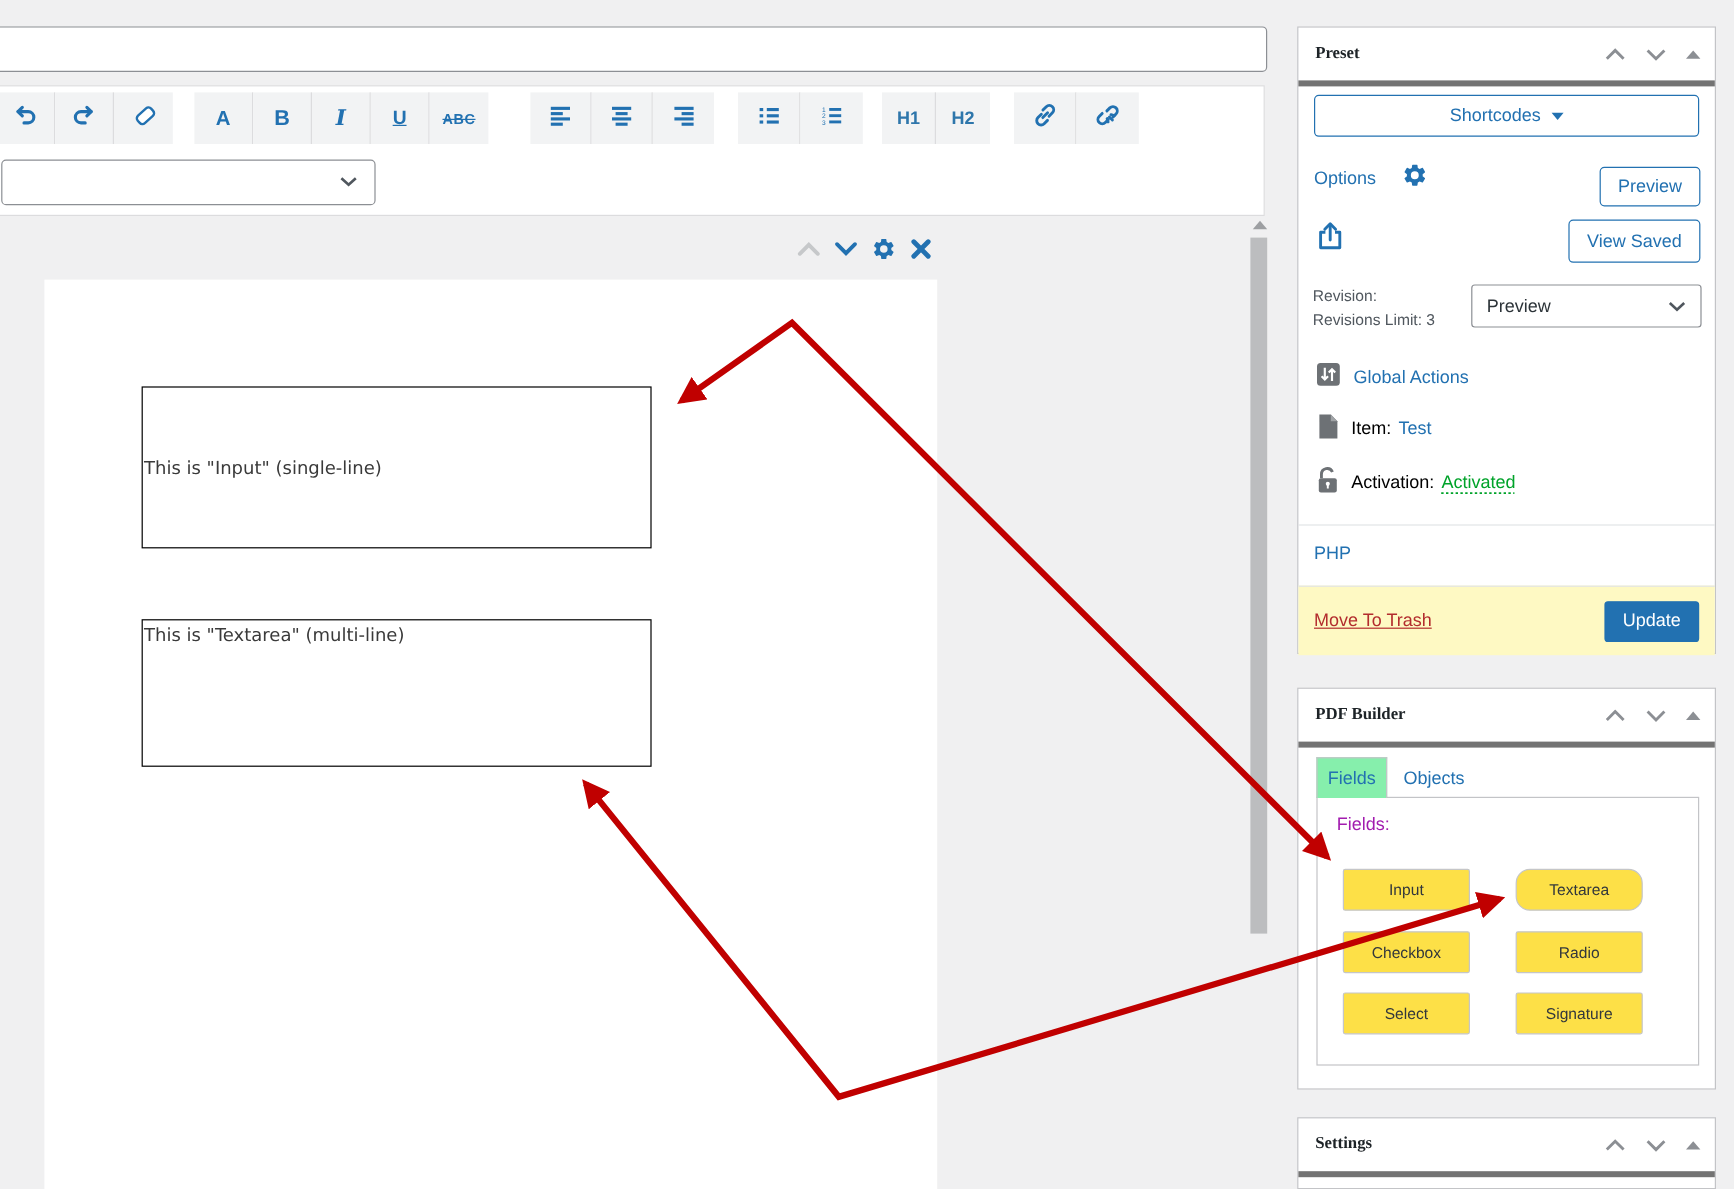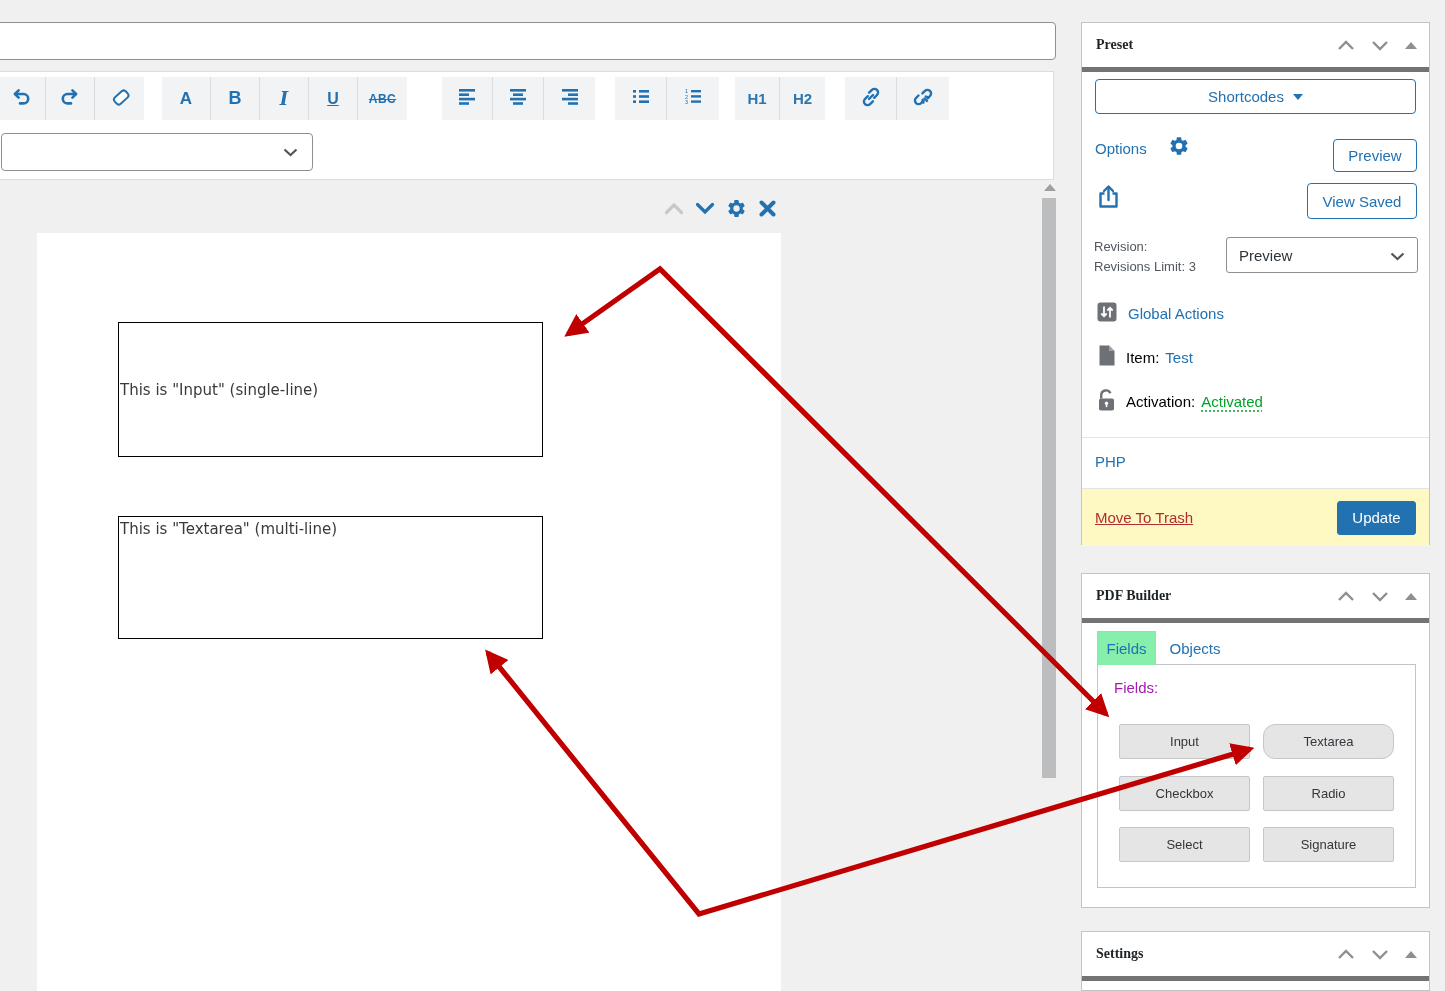--- a/index.html
+++ b/index.html
@@ -83,21 +83,21 @@
   .trash-link { color:#b32d2e; font-size:15px; text-decoration:underline; cursor:pointer; }
   .update-btn { width:79px; height:34px; }
   .activated-link { color:#00a32a; font-size:15px; text-decoration:underline dotted; text-underline-offset:4px; cursor:pointer; }
 
   
   .tab { position:absolute; top:57px; height:34px; display:flex; align-items:center; justify-content:center;
     font-size:15px; color:#2271b1; cursor:pointer; }
   .tab.active { background:#86efac; border:1px solid #c3c4c7; border-bottom:none; z-index:2; }
   .fields-box { position:absolute; left:15px; top:90px; width:319px; height:224px; border:1px solid #c3c4c7; }
   .fields-label { position:absolute; left:16px; top:14px; font-size:15px; color:#a21caf; }
-  .fld-btn { position:absolute; width:131px; height:35px; background:#e5e5e5; border:1px solid #c5c6c8;
+  .fld-btn { position:absolute; width:106px; height:35px; background:#fde047; border:1px solid #c5c6c8;
     border-radius:2px; font-size:13px; color:#32373c; display:flex; align-items:center; justify-content:center; cursor:pointer; }
 </style>
 </head>
 <body>
 
 <div id="stage">
 
   <input class="title-input" type="text" value="" style="">
 
   <div class="editor-box">

